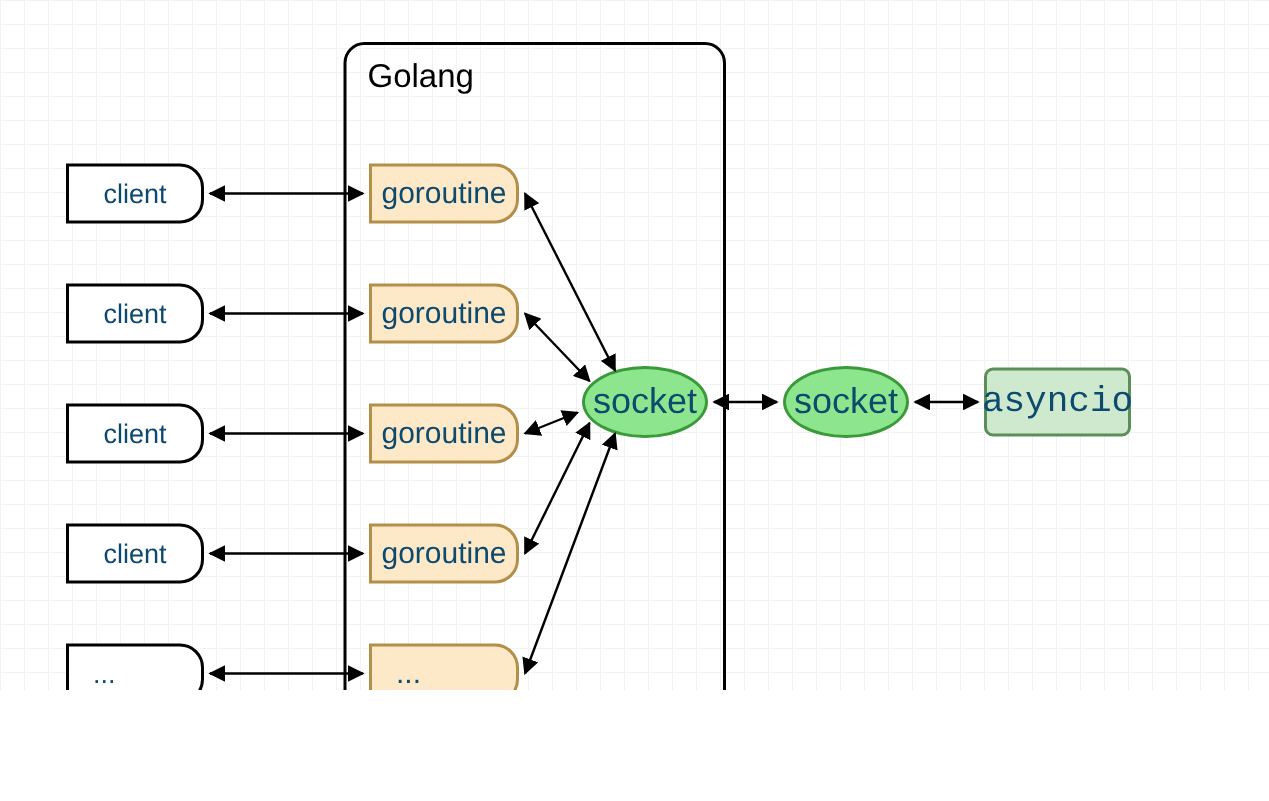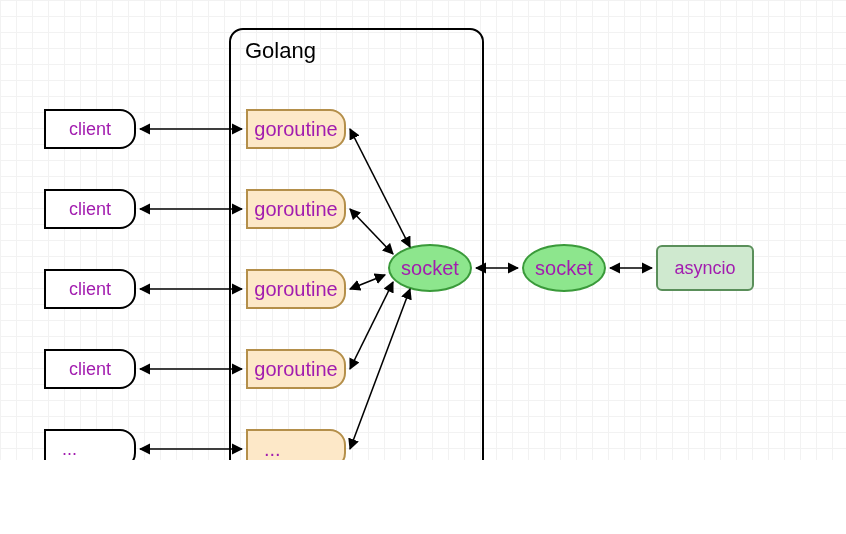--- a/index.html
+++ b/index.html
@@ -36,43 +36,44 @@
     font-size: 22px;
     color: #000;
   }
   .node {
     position: absolute;
     box-sizing: border-box;
     display: flex;
     align-items: center;
     justify-content: center;
     font-size: 18px;
-    color: #a21caf;
+    color: #0c4a6e;
   }
   .card {
     border: 2px solid #000;
     border-radius: 0 16px 16px 0;
     background: #ffffff;
   }
   .card.goroutine {
     background: #fde8c8;
     border-color: #b48f4a;
     font-size: 20px;
   }
   .ellipse {
     border: 2px solid #3a9a3a;
     background: #8de68d;
     border-radius: 50%;
-    font-size: 20px;
+    font-size: 24px;
   }
   .asyncio {
     border: 2px solid #5a8f5a;
     background: #cfe9cf;
     border-radius: 6px;
-    font-size: 18px;
+    font-size: 24px;
+    font-family: Liberation Mono, monospace;
   }
   svg.edges {
     position: absolute;
     left: 0; top: 0;
     width: 846px; height: 534px;
     pointer-events: none;
   }
 </style>
 </head>
 <body>

